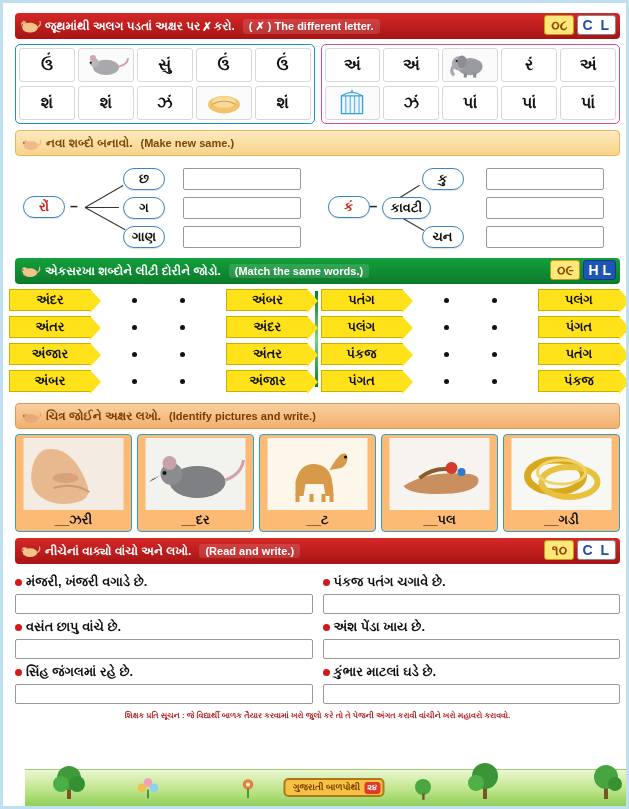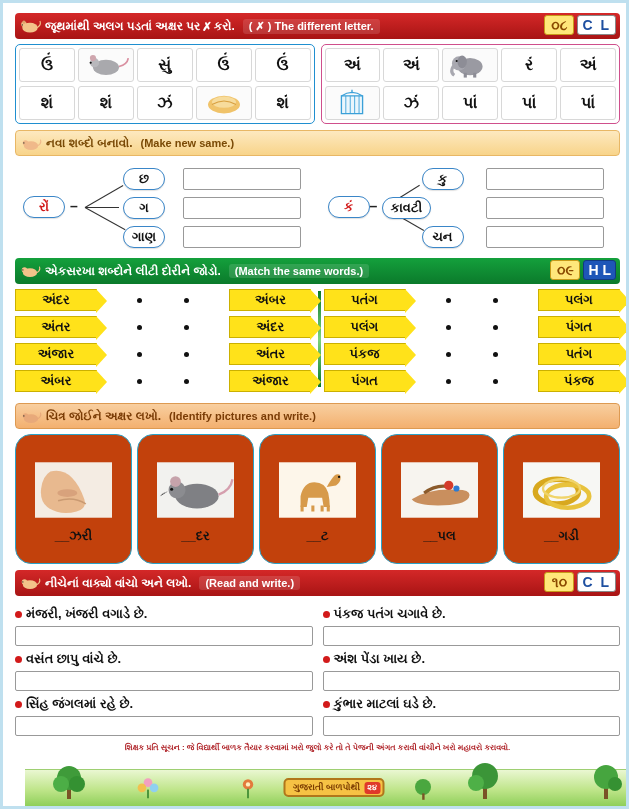--- a/index.html
+++ b/index.html
@@ -91,21 +91,21 @@
     box-shadow:0 1px 1px rgba(0,0,0,.12);
   }
   .bubble.root { color:#d21a1a; }
   .wline { position:absolute; background:#333; height:1px; transform-origin:left center; }
   .wbox {
     position:absolute; height:22px; border:1px solid #999; background:#fff; border-radius:2px;
   }
   .dash { position:absolute; font-size:14px; font-weight:bold; color:#222; }
 
   
-  .sec3 { margin:5px 6px 0 6px; display:flex; gap:12px; position:relative;}
+  .sec3 { margin:5px 6px 0 0; display:flex; gap:12px; position:relative;}
   .mcol { flex:1; position:relative; }
   .mrow { display:flex; justify-content:space-between; margin-bottom:5px; align-items:center;}
   .arrowtag {
     position:relative; width:82px; height:22px;
     background:#ffe21a; border:1px solid #cbb000;
     display:flex; align-items:center; justify-content:center;
     font-size:13px; font-weight:bold; color:#111;
   }
   .arrowtag:after {
     content:""; position:absolute; right:-11px; top:-1px;
@@ -114,22 +114,22 @@
   }
   .dot { width:5px; height:5px; background:#111; border-radius:50%; margin:0 2px;}
   .midline {
     position:absolute; left:50%; top:2px; width:3px; height:96px;
     background:linear-gradient(#0a7a2a,#7ed47e,#0a7a2a);
   }
 
   
   .sec4 { margin:5px 6px 0 6px; display:flex; gap:5px; }
   .pic {
-    flex:1; border:1px solid #2aa3c9; border-radius:16px; background:#c2410c;
-    padding:19px; display:flex; flex-direction:column; align-items:center;
+    flex:1; border:1px solid #2aa3c9; border-radius:4px; background:#fdba74;
+    padding:3px; display:flex; flex-direction:column; align-items:center;
   }
   .pic .art { width:100%; height:72px; }
   .pic .cap {
     font-size:13px; font-weight:bold; color:#111; margin-top:2px;
   }
 
   
   .sec5 { margin:5px 6px 0 6px; display:flex; gap:10px; }
   .scol { flex:1; }
   .sent { display:flex; align-items:flex-start; gap:4px; font-size:13px; font-weight:bold; color:#111; margin-top:5px;}

